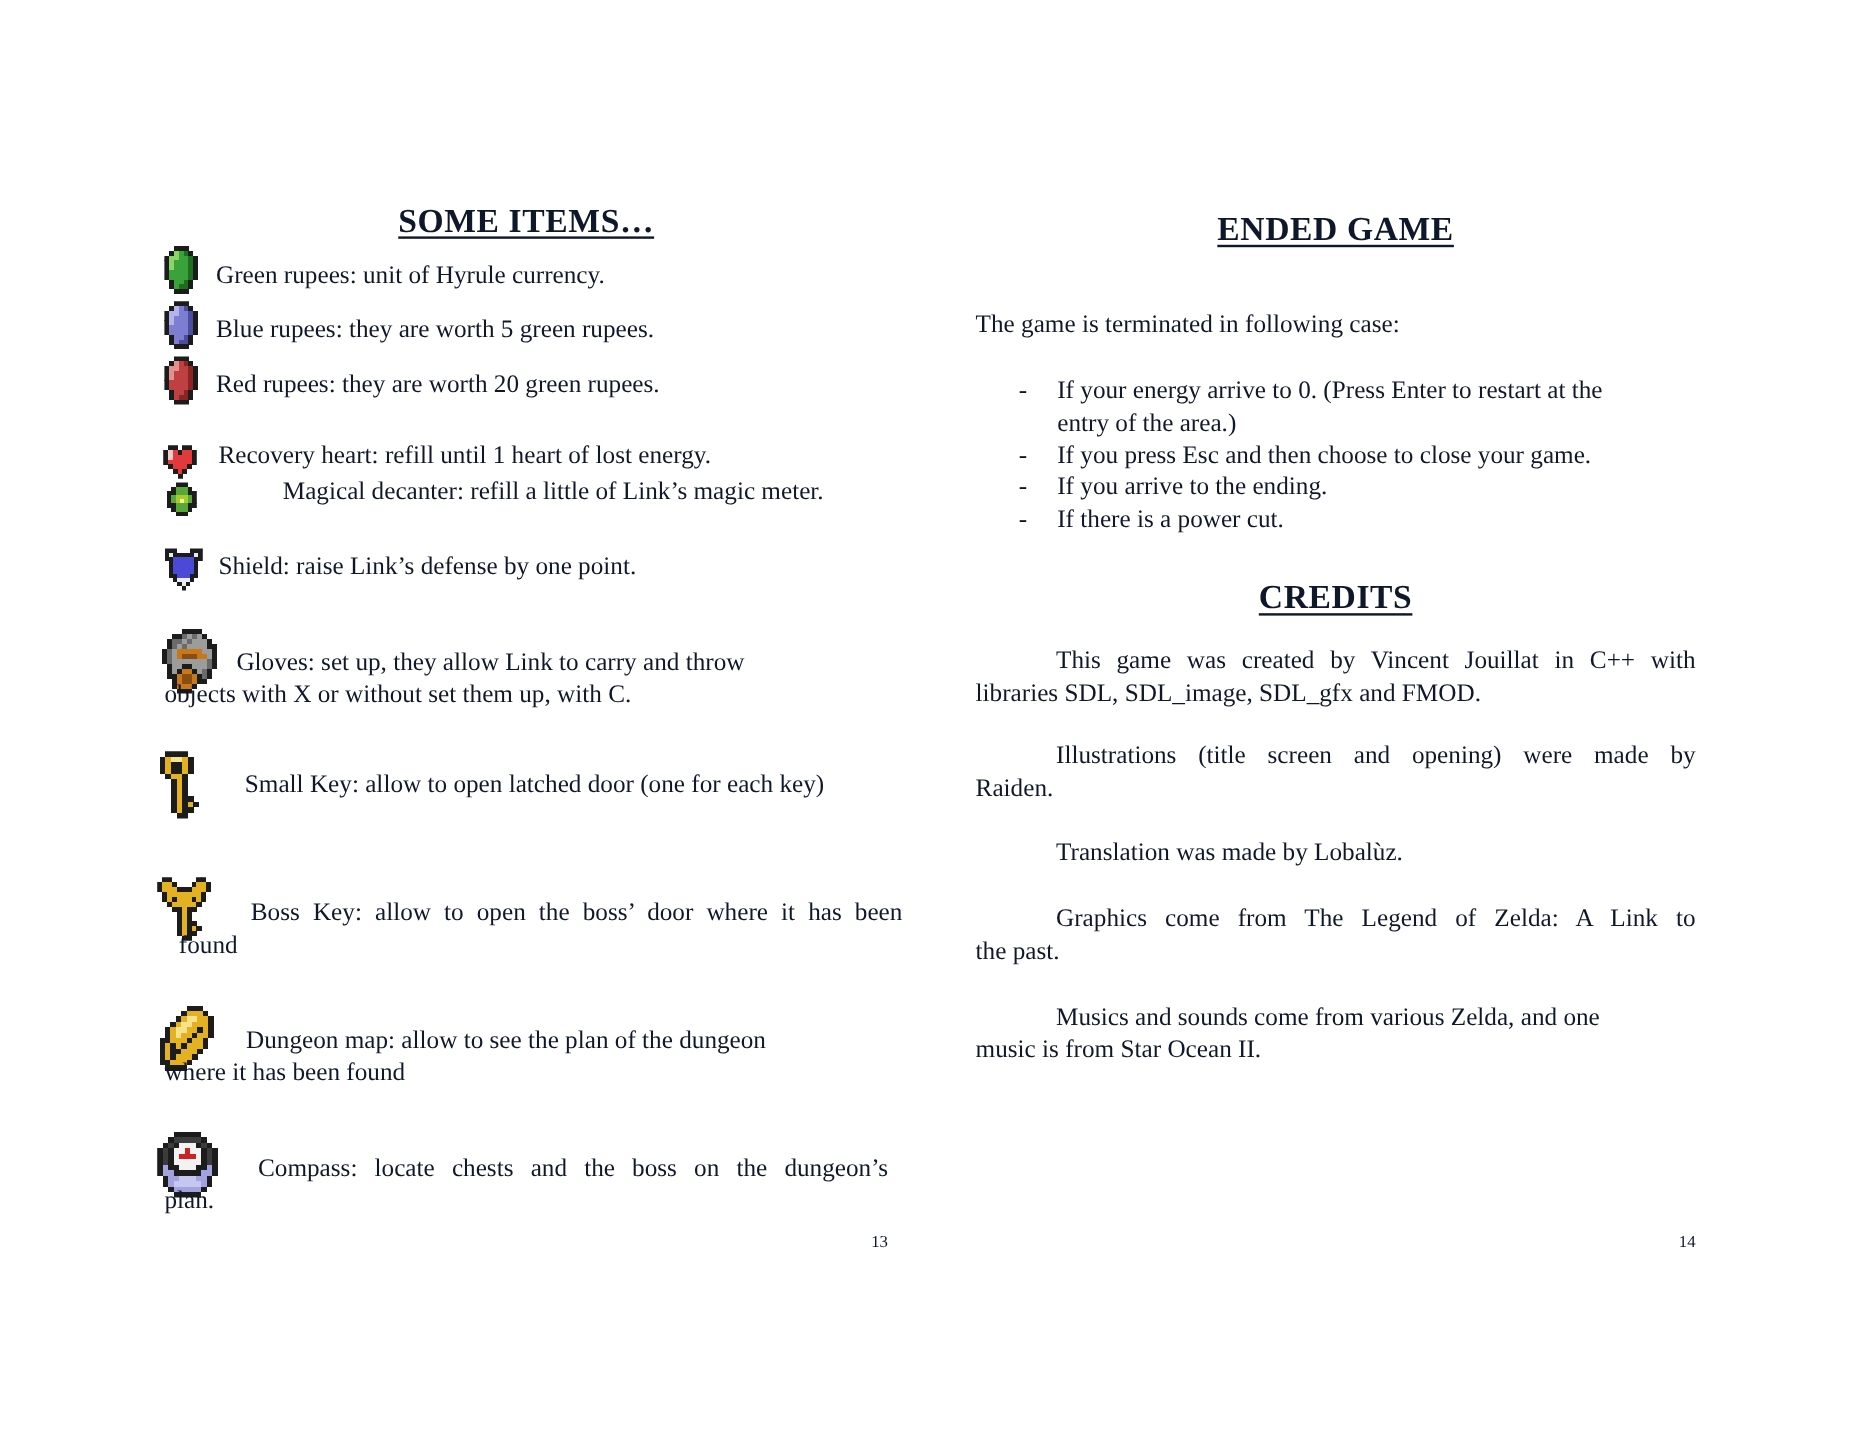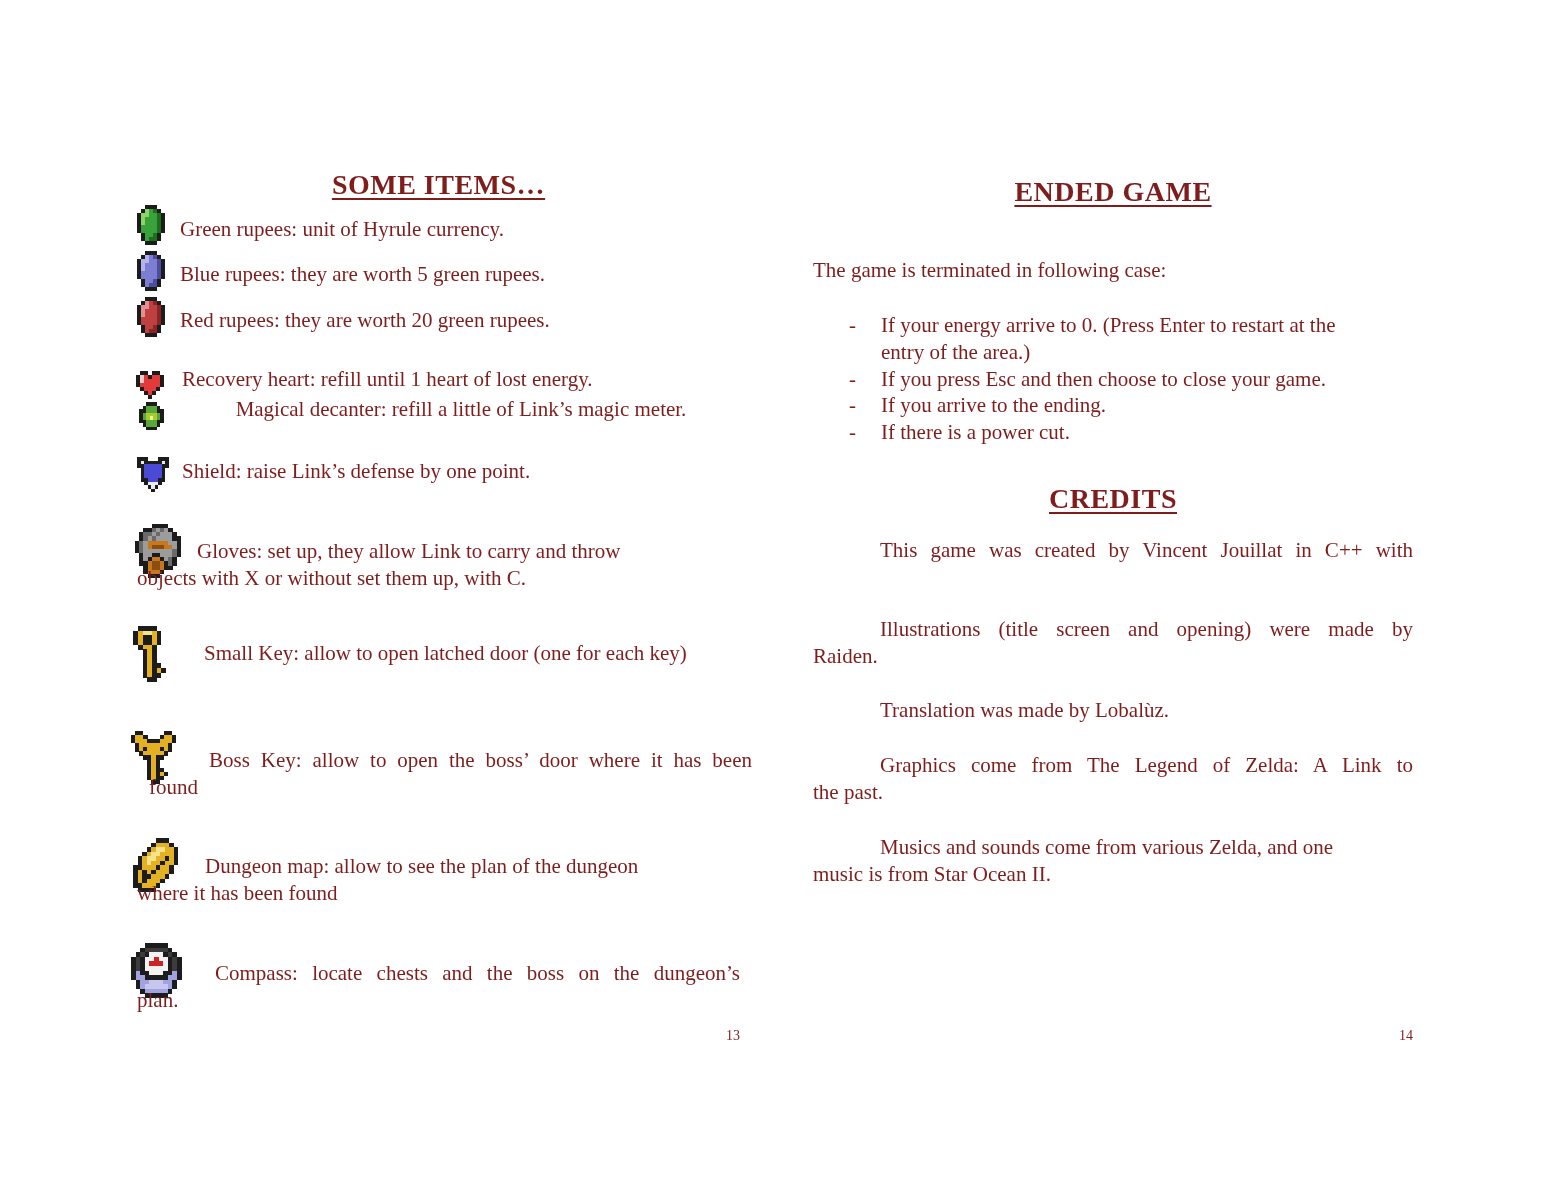--- a/index.html
+++ b/index.html
@@ -1,17 +1,17 @@
 <!DOCTYPE html>
 <html><head>
 <meta charset="utf-8">
 <style>
   html,body{margin:0;padding:0;background:#ffffff;}
   .sheet{position:relative;width:1552px;height:1200px;background:#ffffff;overflow:hidden;
-         font-family:"Liberation Serif",serif;color:#7f1d1d;}
+         font-family:"Liberation Serif",serif;color:#0f172a;}
   .pg-title{position:absolute;margin:0;font-size:28px;font-weight:bold;text-align:center;
             text-decoration:underline;text-decoration-thickness:2px;text-underline-offset:4px;
             line-height:34px;letter-spacing:.5px;}
   .body-text{font-size:21px;line-height:27px;}
   .item-text{position:absolute;margin:0;width:603px;}
   .ln{display:block;white-space:nowrap;}
   .item-text .ln:first-child{text-indent:var(--ind,0px);}
   .j0 .ln:first-child{white-space:normal;text-align:justify;text-align-last:justify;}
   .icon{position:absolute;display:block;}
   .icon svg{display:block;}
@@ -902,20 +902,21 @@
       <span class="dash">-</span>
       <div class="b-text">
           <span class="ln">If there is a power cut.</span>
         </div>
     </div>
 
     <h1 class="pg-title" style="left:813px;top:482px;width:600px;">CREDITS</h1>
 
     <p class="para item-text body-text j0" style="left:813px;top:537px;--ind:67px;">
         <span class="ln">This game was created by Vincent Jouillat in C++ with</span>
+        <span class="ln">libraries SDL, SDL_image, SDL_gfx and FMOD.</span>
       </p>
     <p class="para item-text body-text j0" style="left:813px;top:616px;--ind:67px;">
         <span class="ln">Illustrations (title screen and opening) were made by</span>
         <span class="ln">Raiden.</span>
       </p>
     <p class="para item-text body-text" style="left:813px;top:697px;--ind:67px;">
         <span class="ln">Translation was made by Lobalùz.</span>
       </p>
     <p class="para item-text body-text j0" style="left:813px;top:752px;--ind:67px;">
         <span class="ln">Graphics come from The Legend of Zelda: A Link to</span>

